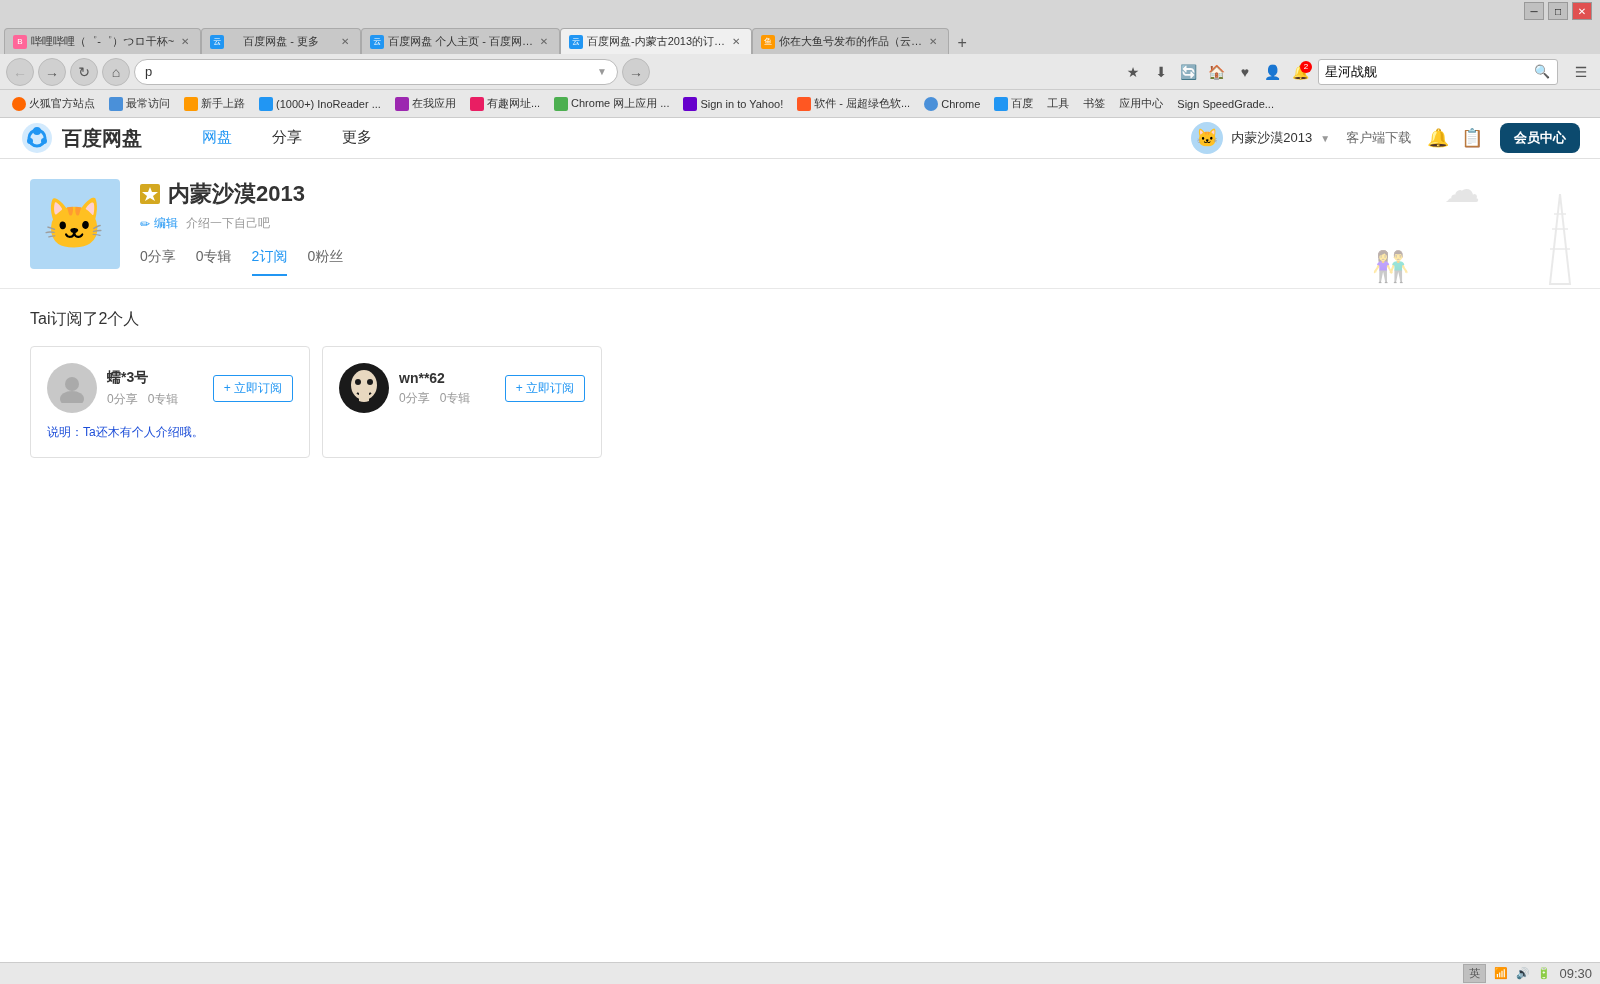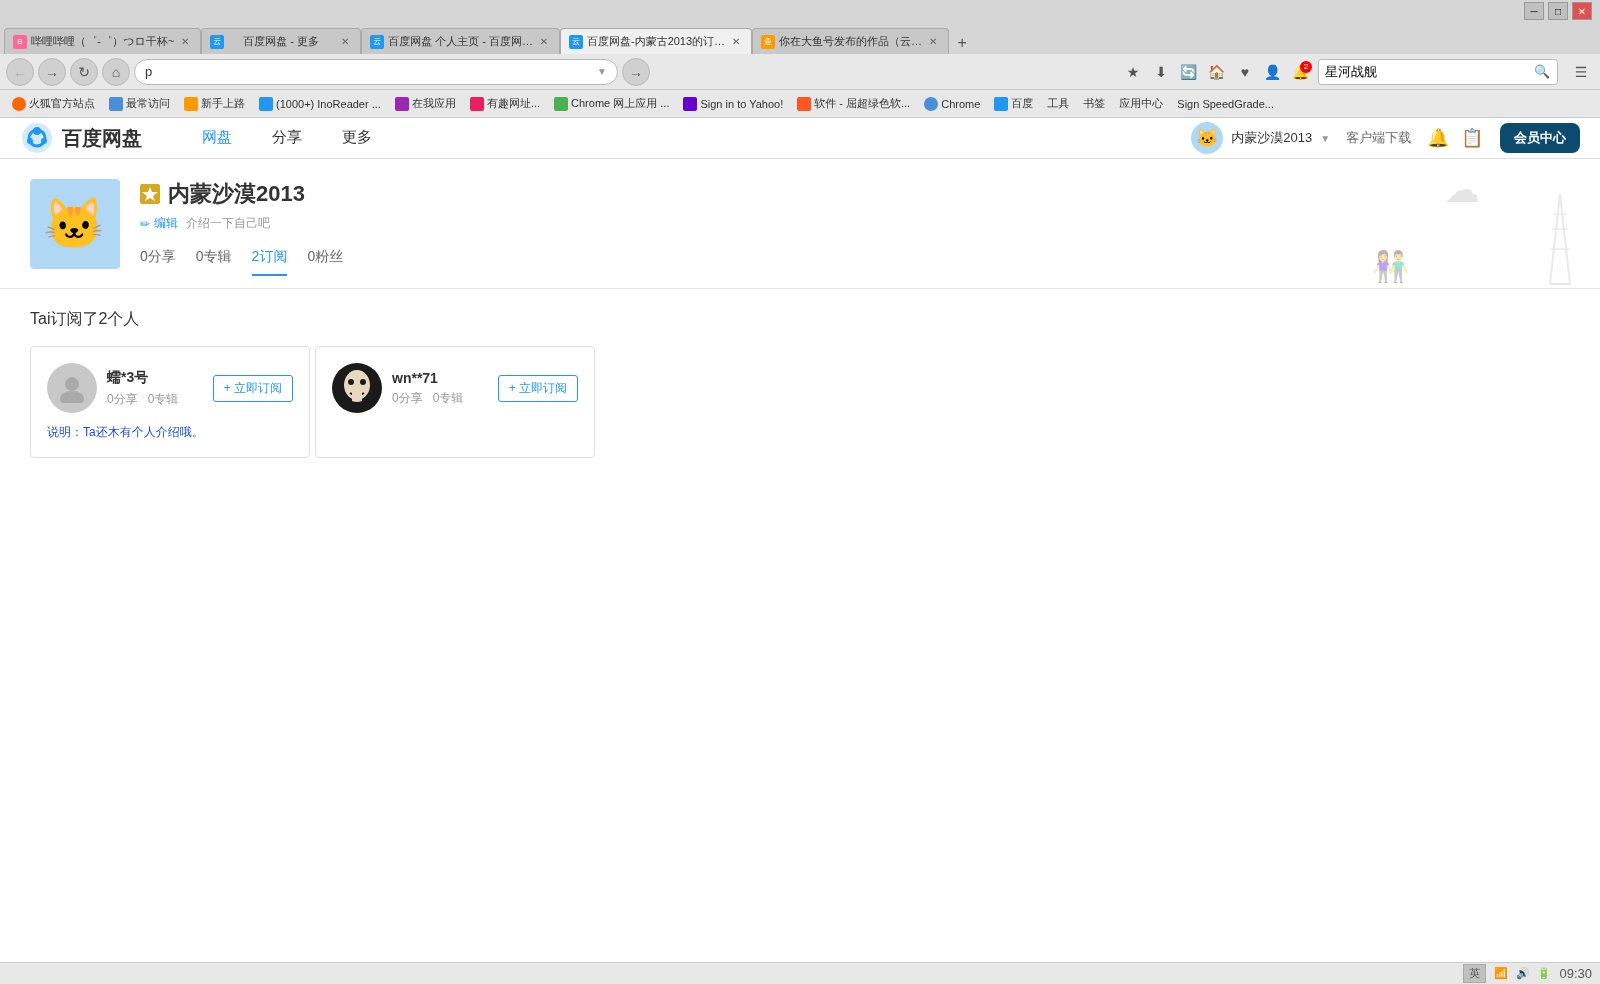--- a/index.html
+++ b/index.html
@@ -67,21 +67,21 @@
     .profile-name-row { display: flex; align-items: center; gap: 8px; margin-bottom: 6px; }
     .vip-badge { width: 20px; height: 20px; background: #f0c040; border-radius: 2px; display: flex; align-items: center; justify-content: center; font-size: 10px; color: white; font-weight: bold; }
     .profile-name { font-size: 22px; font-weight: bold; color: #333; }
     .profile-edit { display: flex; align-items: center; gap: 4px; font-size: 12px; color: #2196f3; cursor: pointer; margin-bottom: 8px; }
 
     
     .main-section { padding: 20px 30px; }
     .section-title { font-size: 16px; color: #333; margin-bottom: 16px; }
 
     
-    .user-cards { display: flex; flex-wrap: wrap; gap: 5px; }
+    .user-cards { display: flex; flex-wrap: wrap; gap: 12px; }
     .user-card { width: 280px; background: white; border: 1px solid #e0e0e0; border-radius: 4px; padding: 16px; display: flex; flex-direction: column; gap: 10px; }
     .user-card-header { display: flex; align-items: center; gap: 10px; }
     .user-card-avatar { width: 50px; height: 50px; border-radius: 50%; background: #ddd; overflow: hidden; flex-shrink: 0; }
     .user-card-avatar-placeholder { width: 50px; height: 50px; border-radius: 50%; background: #c8c8c8; flex-shrink: 0; display: flex; align-items: center; justify-content: center; color: #888; font-size: 22px; }
     .user-card-info { flex: 1; }
     .user-card-name { font-size: 14px; font-weight: bold; color: #333; margin-bottom: 4px; }
     .user-card-stats { font-size: 12px; color: #999; display: flex; gap: 10px; }
     .subscribe-btn { background: white; border: 1px solid #2196f3; color: #2196f3; border-radius: 3px; padding: 4px 10px; font-size: 12px; cursor: pointer; white-space: nowrap; display: flex; align-items: center; gap: 3px; }
     .user-card-desc { font-size: 12px; color: #1d4ed8; line-height: 1.5; }
 
@@ -344,21 +344,21 @@
                 <circle cx="25" cy="25" r="24" fill="#1a1a1a"></circle>
                 <ellipse cx="25" cy="22" rx="13" ry="15" fill="#e8d8c0"></ellipse>
                 <circle cx="19" cy="19" r="3" fill="#1a1a1a"></circle>
                 <circle cx="31" cy="19" r="3" fill="#1a1a1a"></circle>
                 <path d="M18,30 Q25,35 32,30" fill="none" stroke="#1a1a1a" stroke-width="2"></path>
                 <path d="M20,30 L20,38 Q25,40 30,38 L30,30" fill="#e8d8c0"></path>
                 <path d="M20,30 L25,28 L30,30" fill="#e8d8c0"></path>
               </svg>
             </div>
             <div class="user-card-info">
-              <div class="user-card-name">wn**71</div>
+              <div class="user-card-name">wn**62</div>
               <div class="user-card-stats">
                 <span>0分享</span>
                 <span>0专辑</span>
               </div>
             </div>
             <button class="subscribe-btn">+ 立即订阅</button>
           </div>
         </div>
 
       </div>

